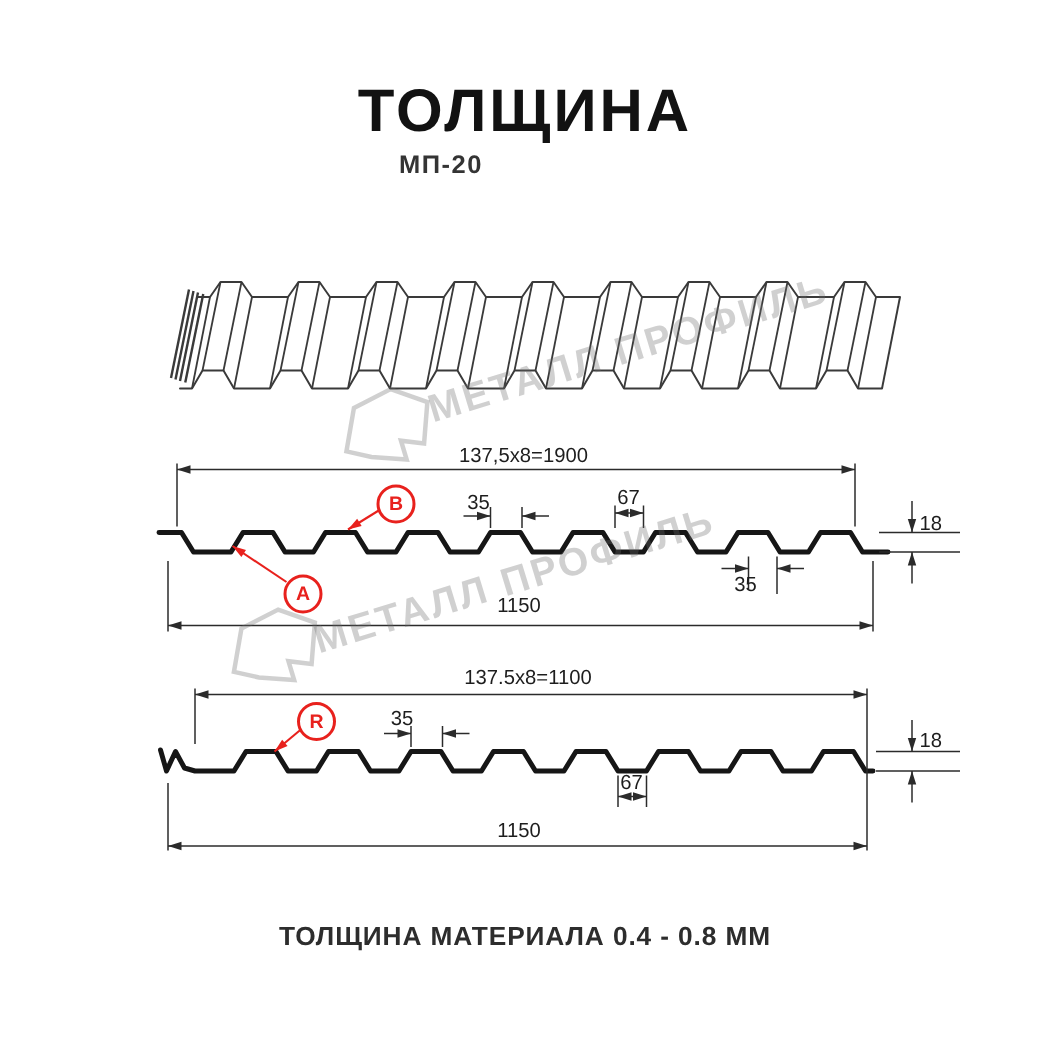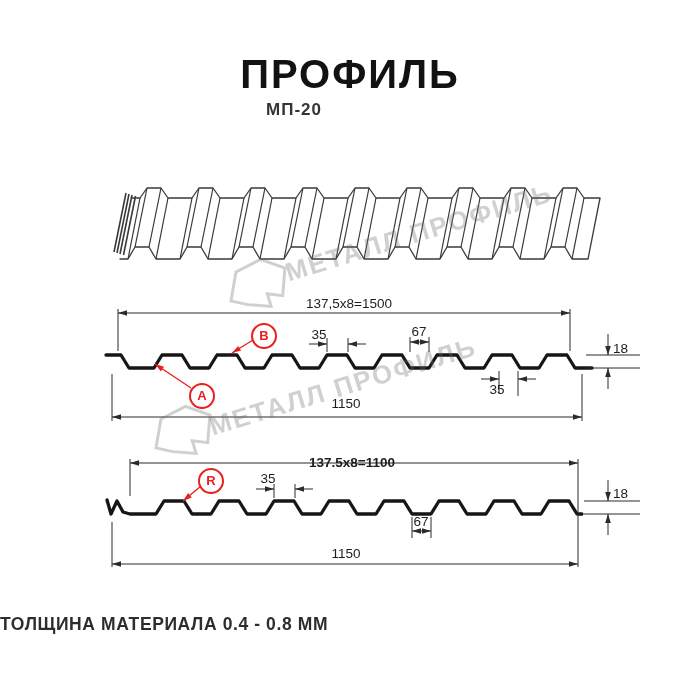--- a/index.html
+++ b/index.html
@@ -13,21 +13,21 @@
   .page{position:relative;width:700px;height:700px;background:#fff;overflow:hidden;}
   .title{
     position:absolute;left:0;top:52px;width:700px;text-align:center;
     font-size:40px;font-weight:800;letter-spacing:2px;color:#121212;
   }
   .subtitle{
     position:absolute;left:0;top:100px;width:588px;text-align:center;
     font-size:17px;font-weight:700;letter-spacing:1px;color:#343434;
   }
   .footer{
-    position:absolute;left:0;top:614px;width:700px;text-align:left;
+    position:absolute;left:0;top:614px;width:700px;text-align:center;
     font-size:17.5px;font-weight:600;letter-spacing:.6px;color:#2d2d2d;
   }
   svg.art{position:absolute;left:0;top:0;}
   .dim{
     position:absolute;font-size:13.5px;color:#1d1d1d;text-align:center;
     font-family:"Liberation Sans",sans-serif;white-space:nowrap;
   }
   .lbl{
     position:absolute;width:22px;height:22px;border:2px solid var(--red);
     border-radius:50%;color:var(--red);font-size:13px;line-height:21px;
@@ -151,44 +151,44 @@
       <line x1="584" y1="501" x2="640" y2="501" stroke="#2b2b2b" stroke-width="1"></line>
       <line x1="584" y1="514" x2="640" y2="514" stroke="#2b2b2b" stroke-width="1"></line>
       <line x1="608" y1="480" x2="608" y2="501" stroke="#2b2b2b" stroke-width="1"></line>
       <polygon points="608.0,501.0 610.8,492.0 605.2,492.0" fill="#2b2b2b"></polygon>
       <line x1="608" y1="535" x2="608" y2="514" stroke="#2b2b2b" stroke-width="1"></line>
       <polygon points="608.0,514.0 605.2,523.0 610.8,523.0" fill="#2b2b2b"></polygon>
       <line x1="183" y1="501" x2="201" y2="486" stroke="#e8211d" stroke-width="1.4"></line>
       <polygon points="183.0,501.0 191.7,497.4 188.1,493.1" fill="#e8211d"></polygon>
     </svg>
 
-  <div class="title">ПРОФИЛЬ</div>
+  <div class="title">ТОЛЩИНА</div>
   <div class="subtitle">МП-20</div>
 
   <svg class="wm-logo" style="left:224px;top:257px;" width="68" height="56" viewBox="0 0 68 56">
     <polygon points="5,40 14,12 40,3 63,15 57,42 42,38 44,51 21,46" fill="none" stroke="rgba(110,110,110,0.32)" stroke-width="3"></polygon>
   </svg>
   <div class="wm-text" style="left:286px;top:258px;">МЕТАЛЛ ПРОФИЛЬ</div>
 
   <svg class="wm-logo" style="left:149px;top:404px;" width="68" height="56" viewBox="0 0 68 56">
     <polygon points="5,40 14,12 40,3 63,15 57,42 42,38 44,51 21,46" fill="none" stroke="rgba(110,110,110,0.32)" stroke-width="3"></polygon>
   </svg>
   <div class="wm-text" style="left:210px;top:412px;">МЕТАЛЛ ПРОФИЛЬ</div>
 
-  <div class="dim" style="left:279px;top:296px;width:140px;">137,5x8=1500</div>
+  <div class="dim" style="left:279px;top:296px;width:140px;">137,5x8=1900</div>
   <div class="dim" style="left:304px;top:327px;width:30px;">35</div>
   <div class="dim" style="left:404px;top:324px;width:30px;">67</div>
   <div class="dim" style="left:482px;top:382px;width:30px;">35</div>
   <div class="dim" style="left:613px;top:341px;width:26px;text-align:left;">18</div>
   <div class="dim" style="left:306px;top:396px;width:80px;">1150</div>
 
   <div class="lbl" style="left:189px;top:383px;">A</div>
   <div class="lbl" style="left:251px;top:323px;">B</div>
   <div class="lbl" style="left:198px;top:468px;">R</div>
 
-  <div class="dim" style="left:282px;top:455px;width:140px;font-weight:bold;">137.5x8=1100</div>
+  <div class="dim" style="left:282px;top:444px;width:140px;">137.5x8=1100</div>
   <div class="dim" style="left:253px;top:471px;width:30px;">35</div>
   <div class="dim" style="left:406px;top:514px;width:30px;">67</div>
   <div class="dim" style="left:613px;top:486px;width:26px;text-align:left;">18</div>
   <div class="dim" style="left:306px;top:546px;width:80px;">1150</div>
 
   <div class="footer">ТОЛЩИНА МАТЕРИАЛА 0.4 - 0.8 ММ</div>
 </div>
 
 </body></html>

